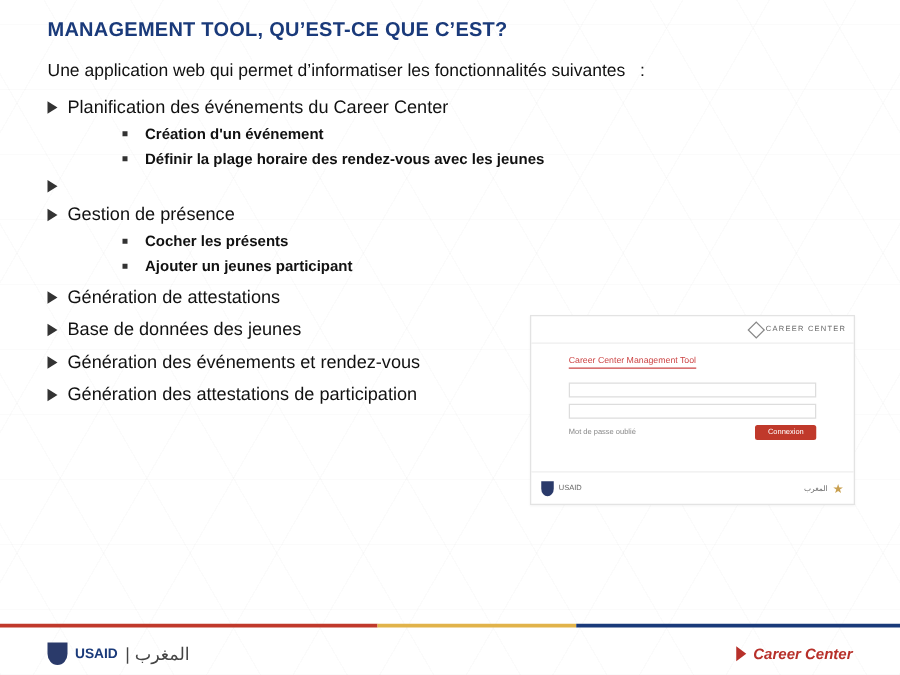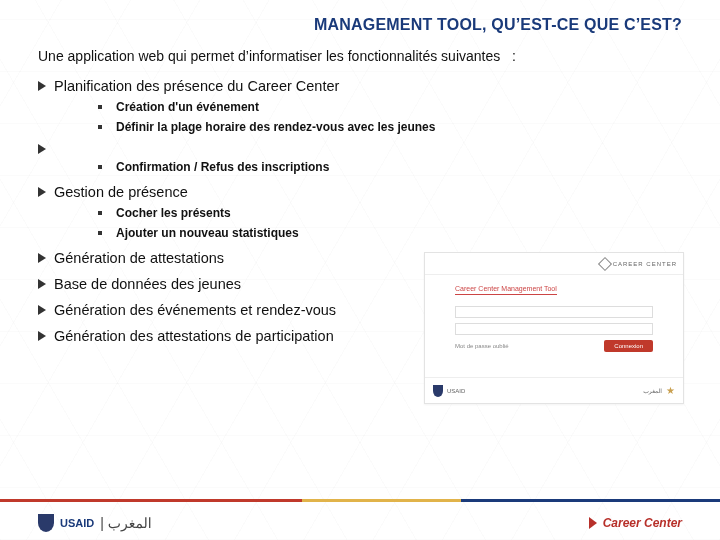--- a/index.html
+++ b/index.html
@@ -22,21 +22,21 @@
     pointer-events: none;
   }
   .slide {
     position: relative;
     padding: 12px 38px 0 38px;
   }
   .title {
     color: #1a3a7a;
     font-weight: bold;
     font-size: 16px;
-    text-align: right;
+    text-align: left;
     margin: 4px 0 14px 0;
     letter-spacing: 0.2px;
   }
   .intro {
     font-size: 14px;
     color: #111;
     margin-bottom: 14px;
   }
   .level1 {
     font-size: 14.5px;
@@ -217,48 +217,44 @@
 <body>
 
 <div class="bg-pattern"></div>
 
 <div class="slide">
   <h1 class="title">MANAGEMENT TOOL, QU’EST-CE QUE C’EST?</h1>
   <p class="intro">Une application web qui permet d’informatiser les fonctionnalités suivantes&nbsp;&nbsp;&nbsp;:</p>
   <div id="sections">
       <div class="level1">
         <span class="arrow-bullet"></span>
-        <span>Planification des présence du Career Center</span>
+        <span>Planification des événements du Career Center</span>
       </div>
       <div class="level2">
         <span class="square-bullet"></span>
         <span>Création d'un événement</span>
       </div>
       <div class="level2">
         <span class="square-bullet"></span>
         <span>Définir la plage horaire des rendez-vous avec les jeunes</span>
       </div>
       <div class="level1">
         <span class="arrow-bullet"></span>
       </div>
-      <div class="level2">
-        <span class="square-bullet"></span>
-        <span>Confirmation / Refus  des inscriptions</span>
-      </div>
       <div class="level1">
         <span class="arrow-bullet"></span>
         <span>Gestion de présence</span>
       </div>
       <div class="level2">
         <span class="square-bullet"></span>
         <span>Cocher les présents</span>
       </div>
       <div class="level2">
         <span class="square-bullet"></span>
-        <span>Ajouter un nouveau statistiques</span>
+        <span>Ajouter un jeunes participant</span>
       </div>
       <div class="level1">
         <span class="arrow-bullet"></span>
         <span>Génération de attestations</span>
       </div>
       <div class="level1">
         <span class="arrow-bullet"></span>
         <span>Base de données des jeunes</span>
       </div>
       <div class="level1">

